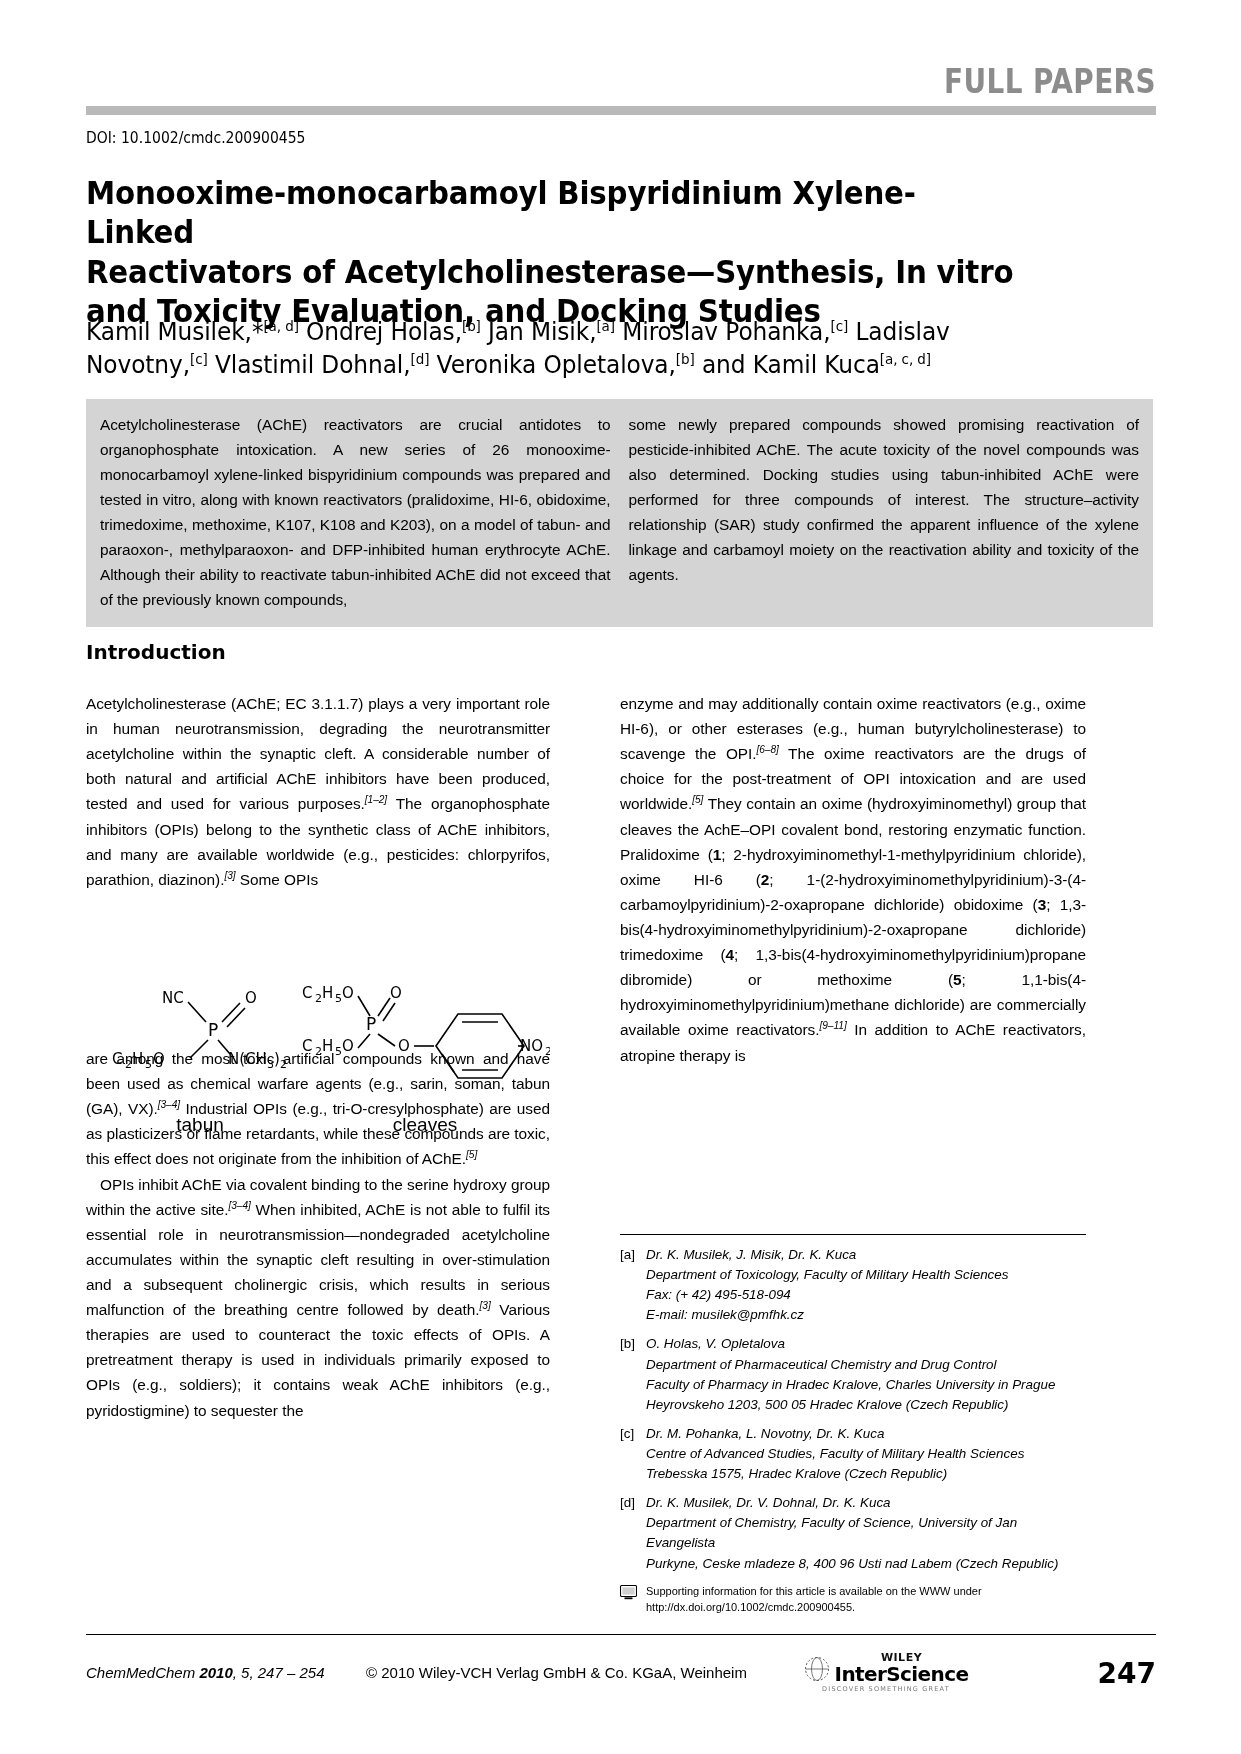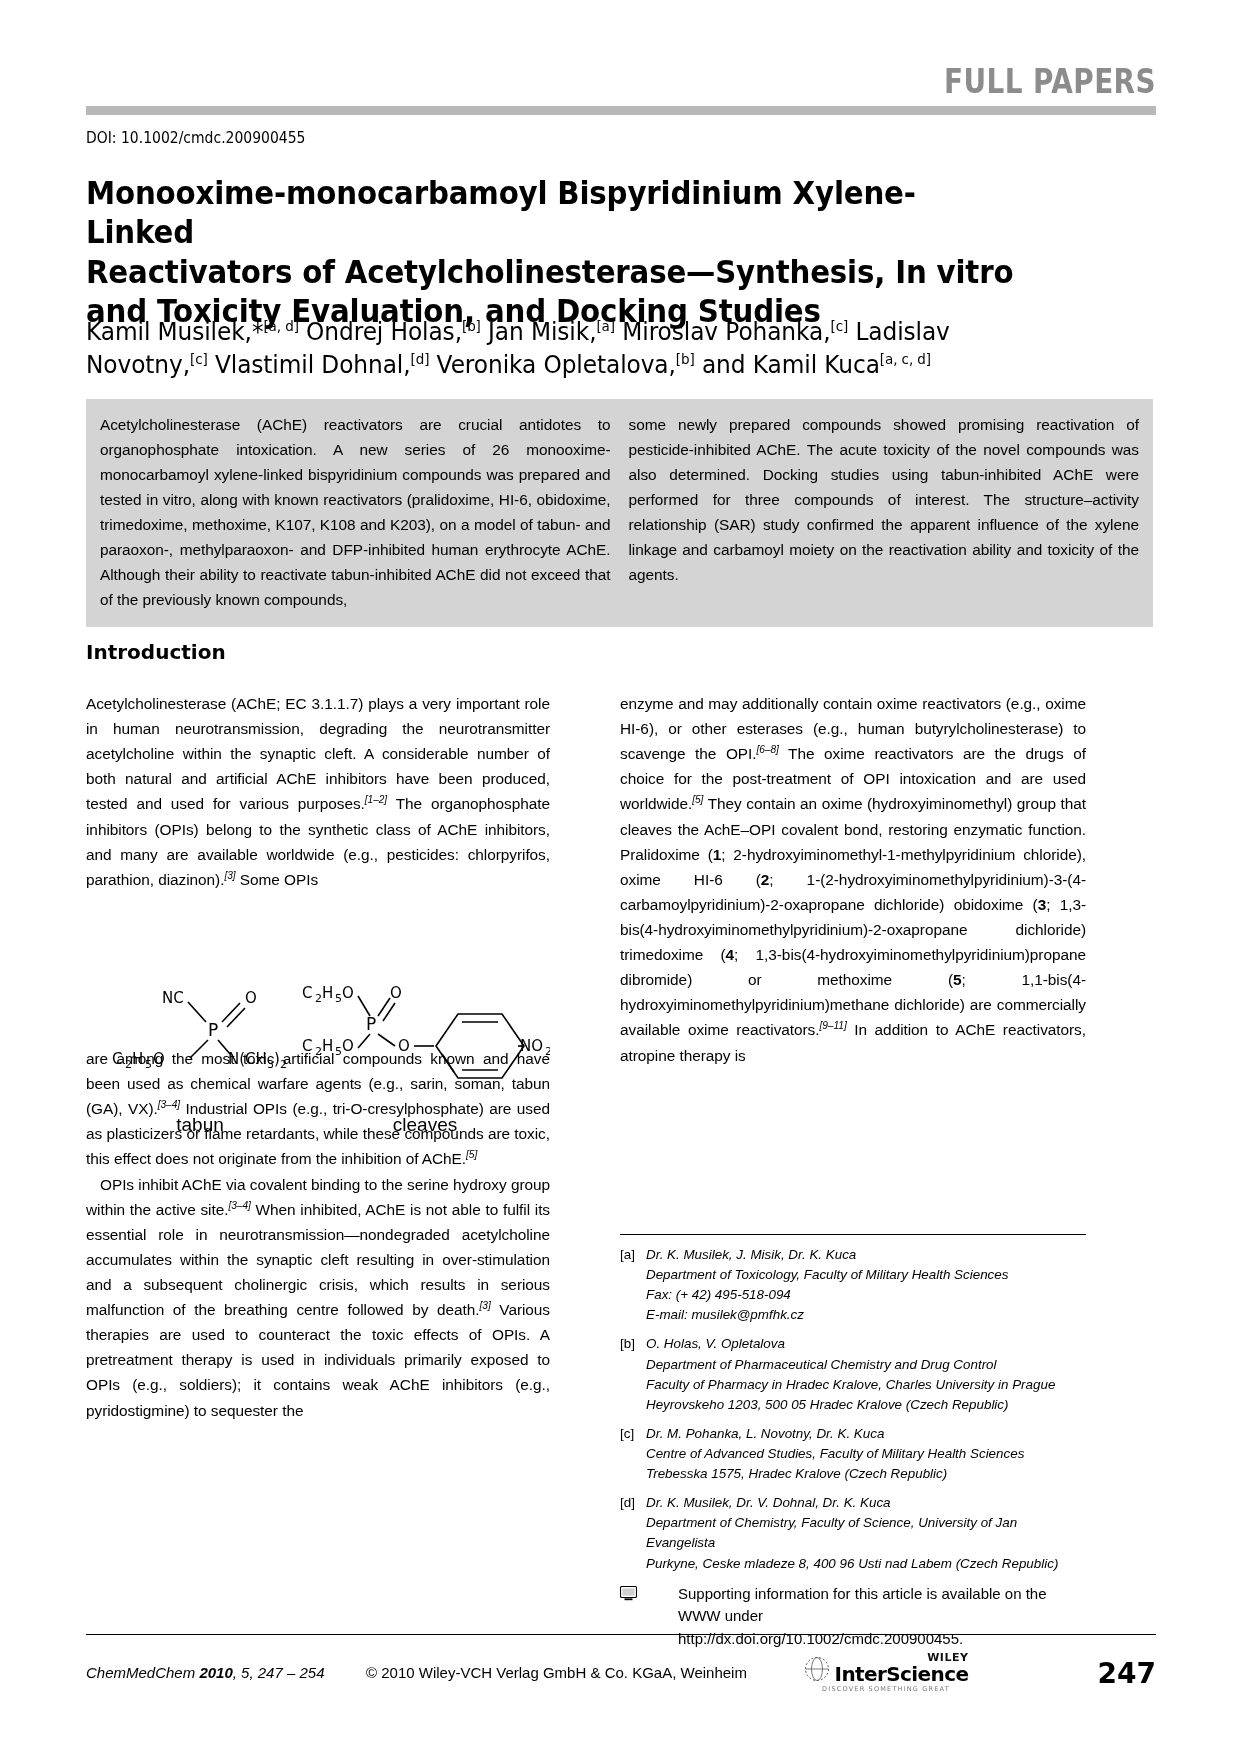--- a/index.html
+++ b/index.html
@@ -194,25 +194,24 @@
     margin-bottom: 9px;
   }
   .fn-tag {
     width: 26px;
     flex: 0 0 26px;
     font-style: normal;
   }
   .fn-body { flex: 1 1 auto; }
   .fn-si {
     display: flex;
-    font-size: 15px;
+    font-size: 11px;
     line-height: 1.5;
     font-style: normal;
     margin-top: 2px;
-    gap: 32px;
   }
   .si-icon {
     width: 26px;
     flex: 0 0 26px;
     padding-top: 2px;
   }
 
   
   .footer-rule {
     position: absolute;
@@ -437,21 +436,21 @@
   <div class="footer">
     <div class="footer-left"><span>ChemMedChem</span> <b>2010</b><span>, 5, 247 – 254</span></div>
     <div class="footer-center">© 2010 Wiley-VCH Verlag GmbH &amp; Co. KGaA, Weinheim</div>
     <div class="footer-logo">
       <div style="display:flex;align-items:center;justify-content:center;gap:5px;">
         <svg width="26" height="26" viewBox="0 0 26 26">
           <circle cx="13" cy="13" r="11.5" fill="none" stroke="#555" stroke-width="1" stroke-dasharray="2 2"></circle>
           <ellipse cx="13" cy="13" rx="5.5" ry="11.5" fill="none" stroke="#555" stroke-width="0.8"></ellipse>
           <line x1="1.5" y1="13" x2="24.5" y2="13" stroke="#555" stroke-width="0.8"></line>
         </svg>
-        <div style="text-align:right;">
+        <div style="text-align:center;">
           <div class="wiley-top">WILEY</div>
           <div class="interscience">InterScience</div>
         </div>
       </div>
       <div class="wiley-sub">DISCOVER SOMETHING GREAT</div>
     </div>
     <div class="footer-page">247</div>
   </div>
 
 </div>

